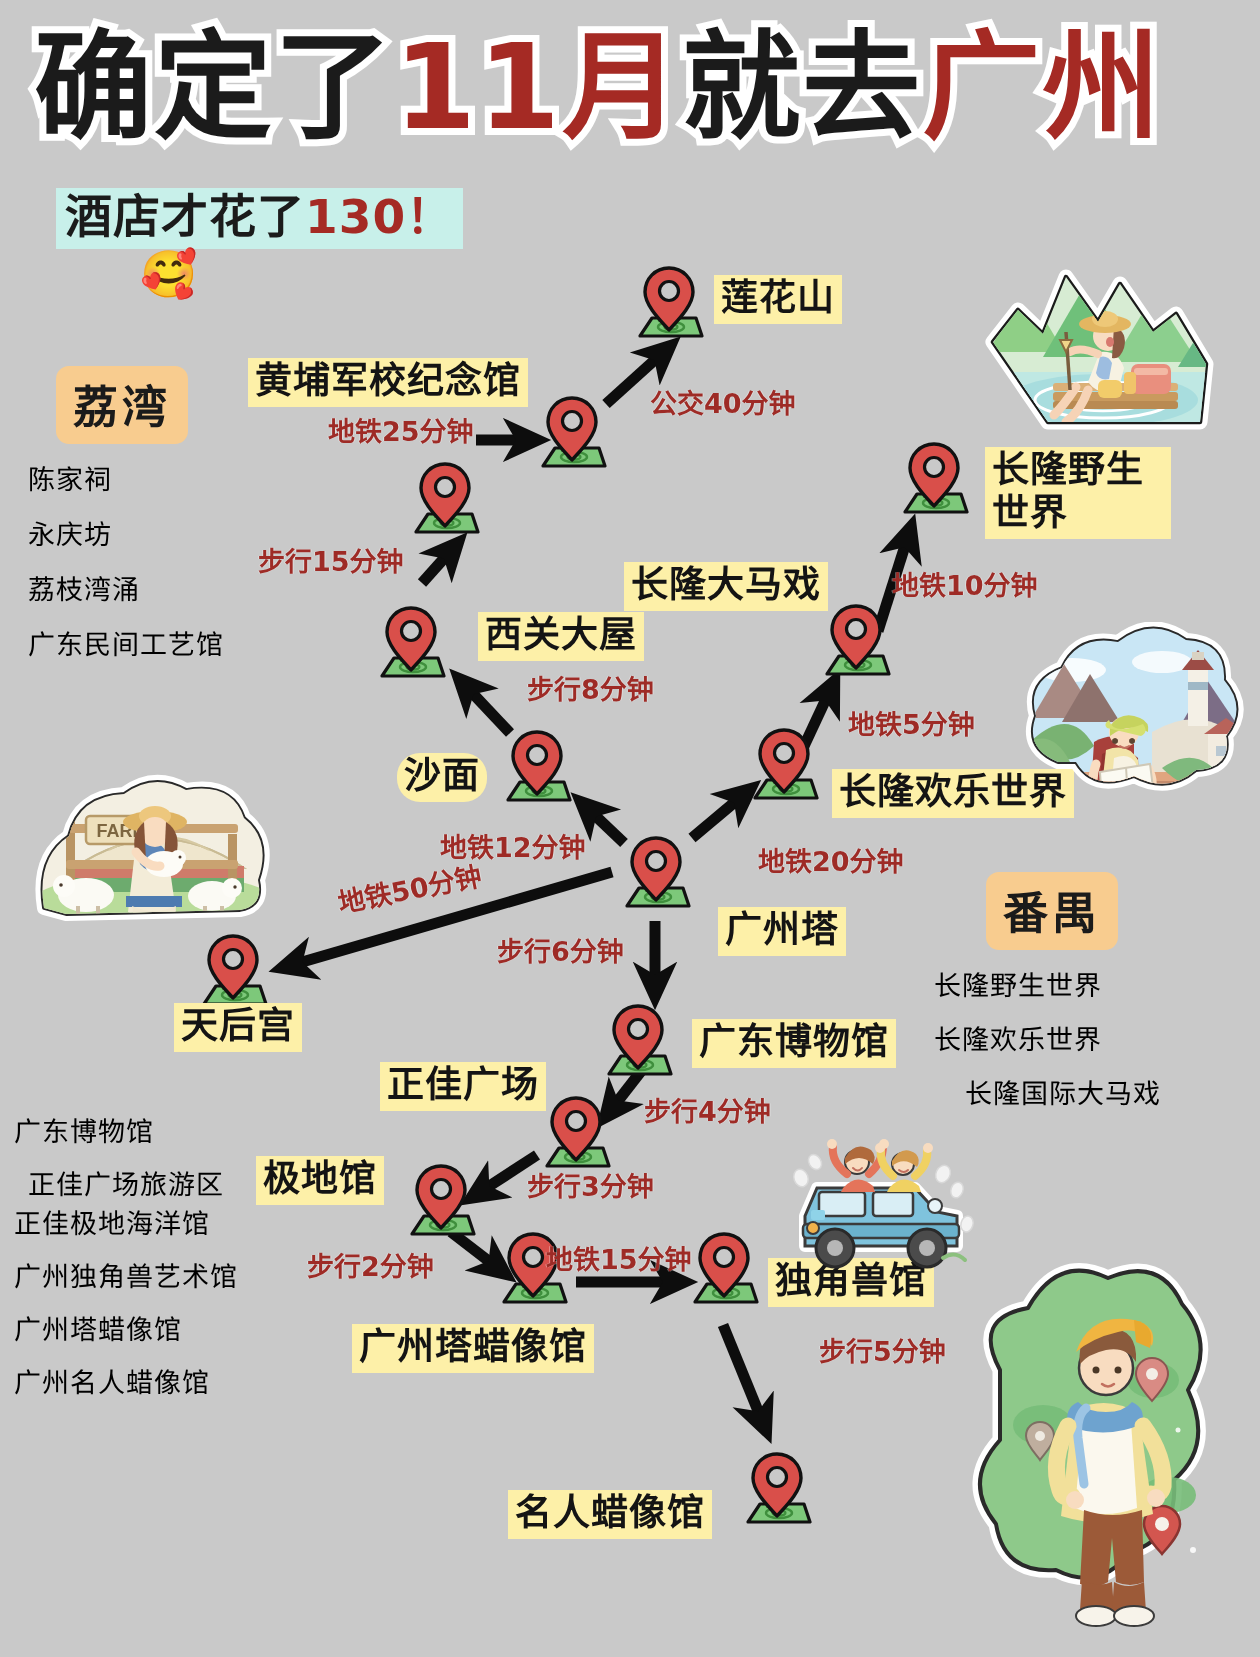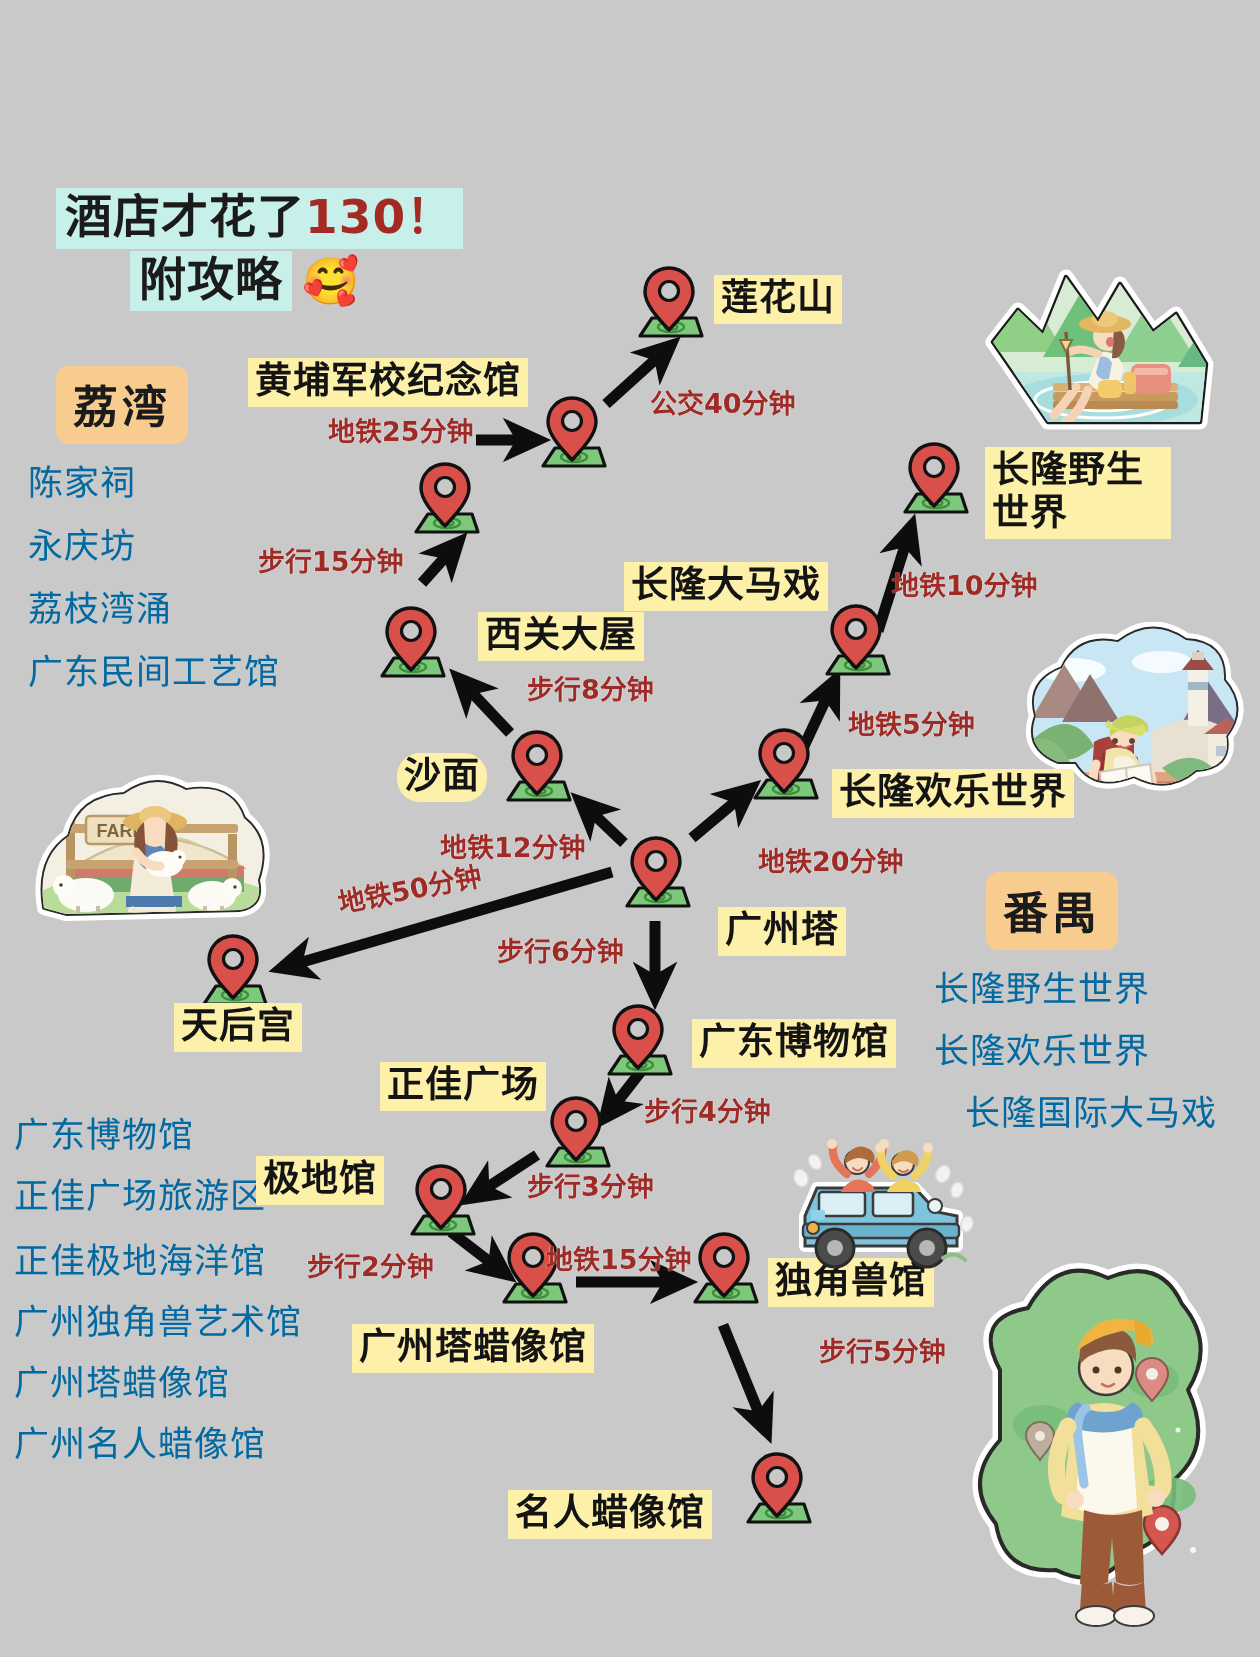--- a/index.html
+++ b/index.html
@@ -55,21 +55,21 @@
     background:#f8cc8f;
     border-radius:13px;
     color:#1b1b1b;
     font-size:45px;font-weight:bold;
     padding:5px 17px 8px 17px;
     letter-spacing:4px;
     font-family:"DejaVu Sans","Liberation Sans",sans-serif;
   }
   .district-list{margin-top:10px;}
   .district-list div{
-    font-size:35px;color:#0369a1;line-height:1.0;
+    font-size:27px;color:#000000;line-height:1.0;
     margin-bottom:28px;letter-spacing:1px;
     font-family:"DejaVu Sans","Liberation Sans",sans-serif;
   }
 
   
   .place-label{
     position:absolute;
     background:#fdf0a8;
     color:#141414;
     font-size:37px;font-weight:bold;
@@ -103,45 +103,51 @@
 
   
   .sticker{position:absolute;}
   .sticker svg{display:block;}
 </style>
 </head>
 <body>
 
 <div id="stage">
 
+  <div id="title-wrap">
+    <div class="title-layer">
+      <span class="title-txt">
+        <span class="tseg t-black">确定了</span><span class="tseg t-red">11月</span><span class="tseg t-black">就去</span><span class="tseg t-red">广州</span>
+      </span>
+    </div>
+  </div>
 
   <div id="subtitle">
     <div>
       <span class="sub-line"><span>酒店才花了</span><span class="amt">130</span><span class="amt">！</span></span>
     </div>
     <div class="sub-row2">
-      <span class="sub-line">附攻略</span>
       <span class="emoji">🥰</span>
     </div>
   </div>
 
   <div class="abs" style="left:56px;top:366px;">
     <span class="district-chip">荔湾</span>
     <div class="district-list" style="margin-top:22px;margin-left:-28px;">
       <div>陈家祠</div>
       <div>永庆坊</div>
       <div>荔枝湾涌</div>
       <div>广东民间工艺馆</div>
     </div>
   </div>
 
   <div class="abs" style="left:46px;top:1100px;">
     <div class="district-list" style="margin-top:18px;margin-left:-32px;">
       <div style="margin-bottom:26px;">广东博物馆</div>
-      <div style="margin-bottom:30px;">正佳广场旅游区</div>
+      <div style="margin-bottom:12px;text-align:center;">正佳广场旅游区</div>
       <div style="margin-bottom:26px;">正佳极地海洋馆</div>
       <div style="margin-bottom:26px;">广州独角兽艺术馆</div>
       <div style="margin-bottom:26px;">广州塔蜡像馆</div>
       <div style="margin-bottom:0;">广州名人蜡像馆</div>
     </div>
   </div>
 
   <div class="abs" style="left:986px;top:872px;">
     <span class="district-chip">番禺</span>
     <div class="district-list" style="margin-top:22px;margin-left:-52px;">

